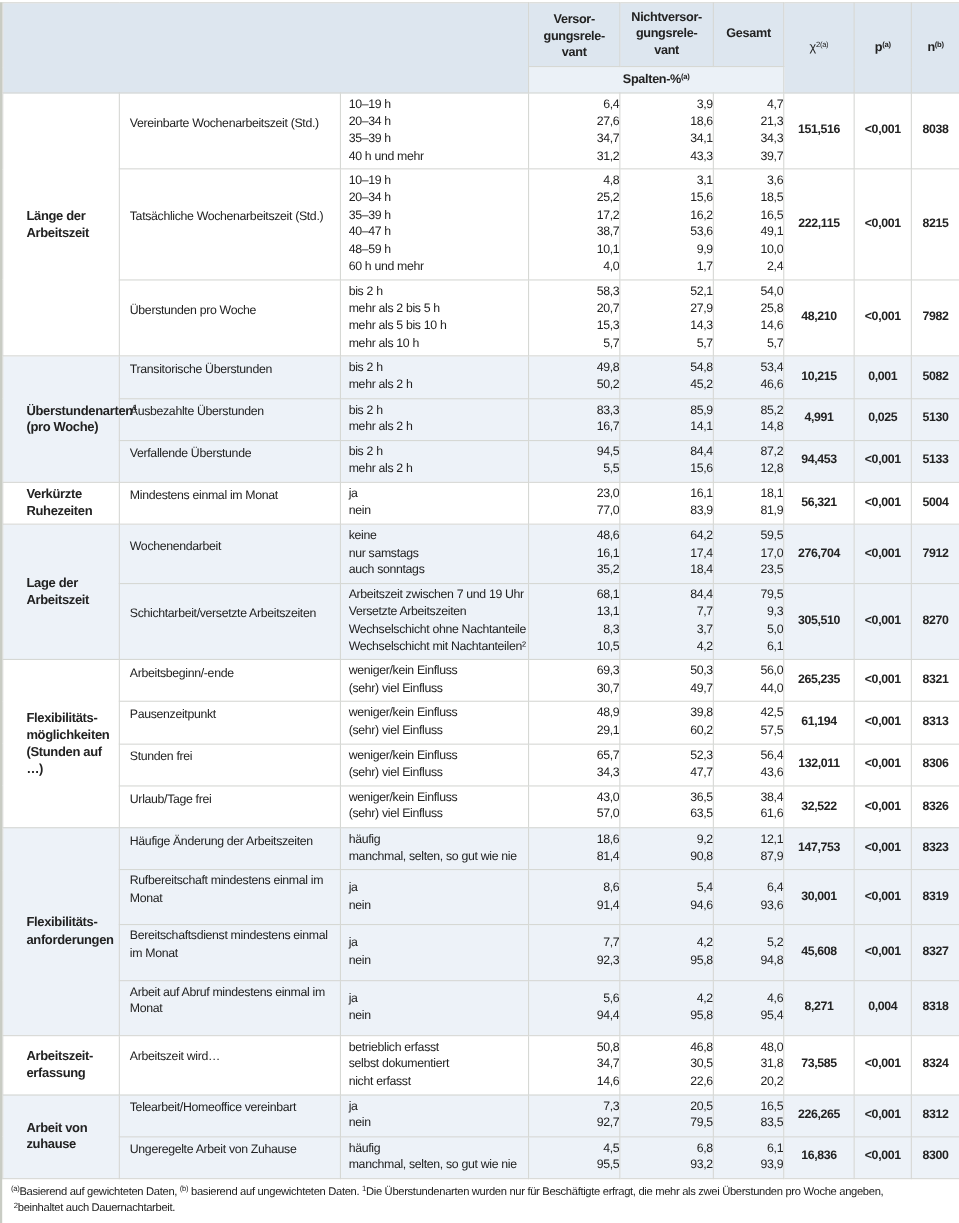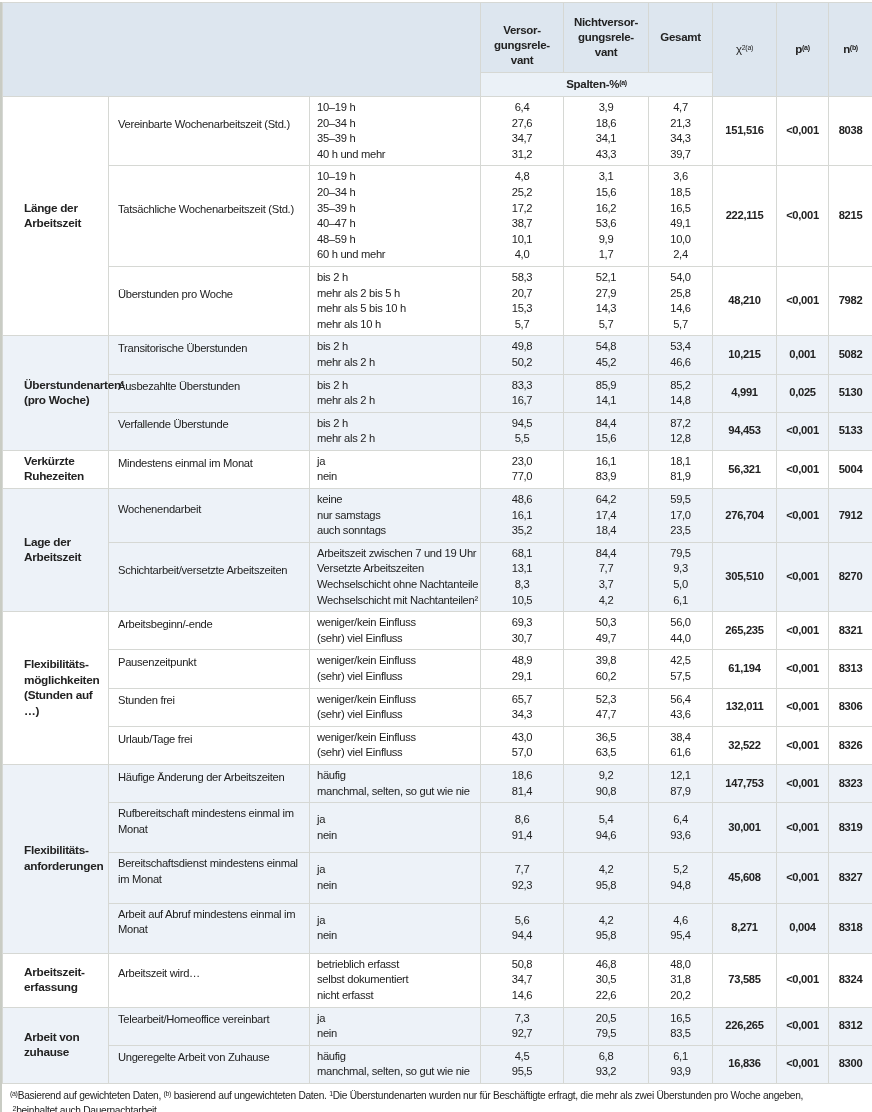--- a/index.html
+++ b/index.html
@@ -6,21 +6,21 @@
   body { width:872px; height:1112px; overflow:hidden; font-family:"Liberation Sans", sans-serif; color:#222; }
   .wrap { position:absolute; left:0; top:2px; width:871px; border-left:2px solid #c9ccc4; border-right:1px solid #d9dcd6; }
   table { border-collapse:collapse; width:870px; table-layout:fixed; font-size:11.2px; letter-spacing:-0.3px; }
   td, th { border:1px solid #d6d8d4; padding:0; vertical-align:middle; line-height:15.6px; }
   th { background:#dde6ef; font-weight:bold; font-size:11.5px; text-align:center; }
   th.sub { background:#ebf1f7; height:23px; }
   .shade td { background:#edf2f8; }
   td.grp { font-weight:bold; padding-left:21px; text-align:left; font-size:11.8px; }
   td.item { padding-left:9px; padding-top:3px; padding-bottom:15px;margin-top:12px; }
   td.cat { padding-left:7px; padding-top:3px; padding-bottom:3px; white-space:nowrap; }
-  td.num { text-align:center; padding-top:3px; padding-bottom:3px; }
+  td.num { text-align:right; padding-top:3px; padding-bottom:3px; }
   td.stat { text-align:center;font-weight:bold; }
   .line { display:block; }
   sup { font-size:7px; vertical-align:top; position:relative; top:-2px; }
   .foot { font-size:10.2px; line-height:15px; padding:4px 6px 6px 8px; border-bottom:2px solid #dcdfd9; letter-spacing:-0.3px; }
 </style>
 </head>
 <body>
 
 <div class="wrap">
   <table>
@@ -31,21 +31,21 @@
       <col style="width:83px">
         <col style="width:85px">
         <col style="width:64px">
       <col style="width:64px">
         <col style="width:52px">
         <col style="width:44px">
     </colgroup>
     <thead>
       <tr style="height:54px">
         <th colspan="3" rowspan="2"></th>
-        <th style="white-space:pre-line;line-height:15px;padding-top:20px;padding-bottom:4px">Versor-
+        <th style="white-space:pre-line;line-height:15px;padding-top:8px;padding-bottom:4px">Versor-
 gungsrele-
 vant</th>
         <th style="white-space:pre-line;line-height:15px">Nichtversor-
 gungsrele-
 vant</th>
         <th>Gesamt</th>
         <th rowspan="2" style="font-weight:normal"><span>χ</span><sup>2(a)</sup></th>
         <th rowspan="2"><span>p</span><sup>(a)</sup></th>
         <th rowspan="2"><span>n</span><sup>(b)</sup></th>
       </tr>

